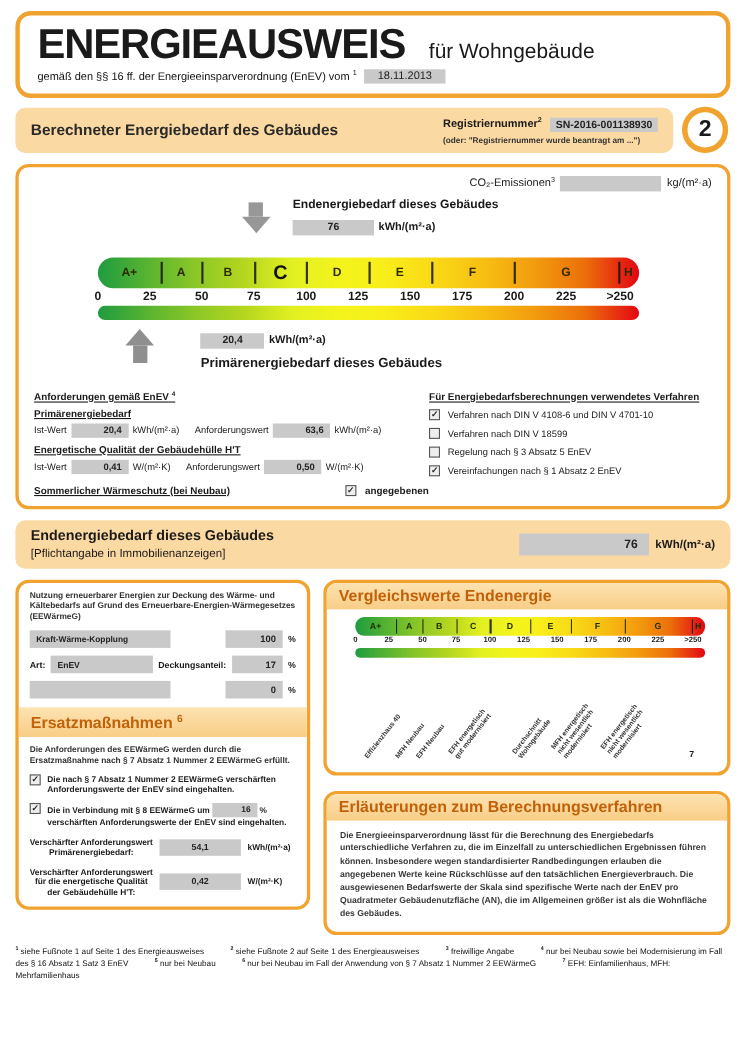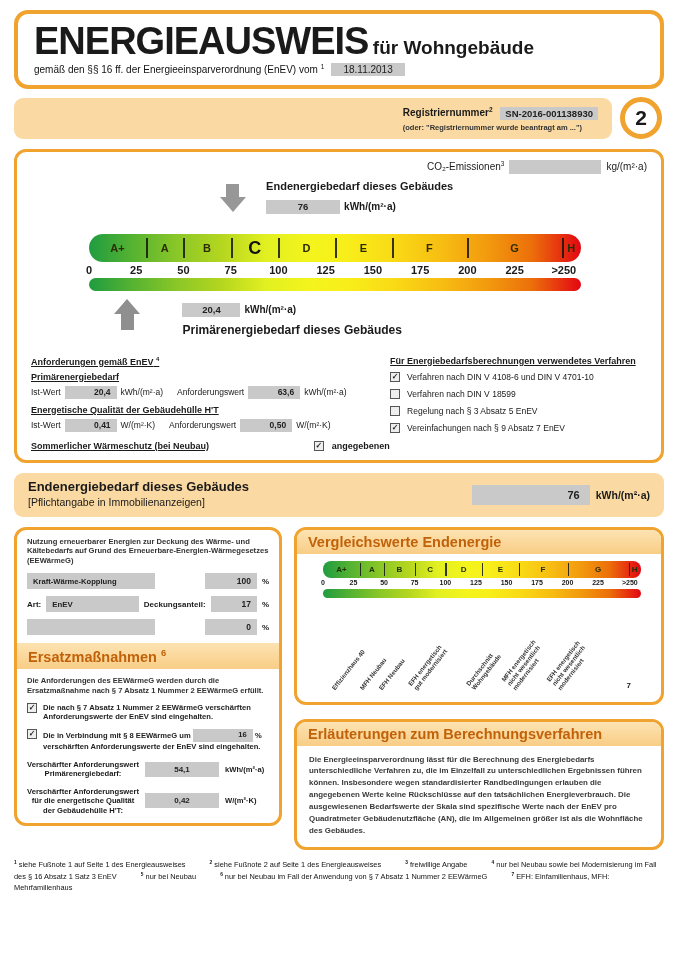--- a/index.html
+++ b/index.html
@@ -19,21 +19,21 @@
           font-weight:bold; color:#222; padding:1px 6px; min-height:13px; }
   .chipL { justify-content:flex-start; }
   .uh { font-weight:bold; text-decoration:underline; }
   .cb { width:10px; height:10px; border:1.3px solid #555; background:#eee; display:inline-flex;
         align-items:center; justify-content:center; font-size:8px; font-weight:bold; color:#222; flex:0 0 auto; }
   sup { font-size:65%; }
 
   
   .hdr { padding:8px 16px 9px; margin-bottom:9px; }
   .hdr .t1 { font-size:38px; font-weight:bold; letter-spacing:-1px; line-height:1.0; display:inline; }
-  .hdr .t2 { font-size:19px; font-weight:bold; margin-left:0; }
+  .hdr .t2 { font-size:19px; font-weight:normal; margin-left:17px; }
   .hdr .law { font-size:10px; margin-top:3px; color:#111; }
   .hdr .law .chip { font-weight:normal; min-width:74px; justify-content:center; margin-left:4px; font-size:10px;}
 
   
   .pbwrap { position:relative; margin-bottom:10px; padding-right:52px; }
   .pband { background:#fbd9a2; border-radius:9px; padding:8px 14px 7px; display:flex; align-items:flex-start; }
   .pband .ti { font-size:14px; font-weight:bold; color:#2a2a2a; padding-top:4px; }
   .pband .reg { margin-left:auto; text-align:left; }
   .reg .r1 { font-size:10px; font-weight:bold; }
   .reg .r1 .chip { font-size:9.5px; margin-left:5px; padding:1px 5px; }
@@ -95,21 +95,21 @@
   .eeband .val .chip { width:118px; height:20px; font-size:11px; padding-right:10px; }
 
   
   .bgrid { display:grid; grid-template-columns:268px 1fr; column-gap:12px; align-items:start; }
   .innerpad { padding:7px 10px 8px; }
   .smallb { font-size:7.6px; font-weight:bold; color:#333; line-height:1.3; }
   .eerow { display:flex; align-items:center; gap:5px; margin-top:7px; font-size:8px; font-weight:bold;text-align:right; }
   .eerow .fld { width:128px; height:16px; font-size:7.6px; }
   .eerow .shr { width:52px; height:16px; font-size:8.5px; margin-left:auto; }
   .ck2 { display:flex; align-items:flex-start; gap:6px; margin-top:7px; font-size:7.6px; font-weight:bold; color:#222; line-height:1.25; }
-  .ck2 .chip { width:60px; height:11px; font-size:7.6px; display:inline-flex; }
+  .ck2 .chip { width:41px; height:11px; font-size:7.6px; display:inline-flex; }
   .reqrow { display:flex; align-items:center; gap:6px; margin-top:9px; font-size:7.6px; font-weight:bold; }
   .reqrow .lab { width:112px; line-height:1.2;text-align:center; }
   .reqrow .chip { width:74px; height:15px; font-size:8px; justify-content:center; }
 
   
   .vbody { padding:7px 12px 4px; }
   .mscale { position:relative; width:318px; margin-left:14px; }
   .mband { position:relative; height:17px; border-radius:8px; }
   .mband .cls { position:absolute; top:50%; transform:translate(-50%,-50%); font-weight:bold; font-size:8px; color:#203000; }
   .mband .sep { position:absolute; top:2px; bottom:2px; width:1.4px; background:rgba(20,20,20,.85); }
@@ -139,20 +139,21 @@
   </div>
   <div class="law">
     <span>gemäß den §§ 16 ff. der Energieeinsparverordnung (EnEV) vom</span>
     <sup>1</sup>
     <span class="chip">18.11.2013</span>
   </div>
 </div>
 
 <div class="pbwrap">
   <div class="pband">
+    <span class="ti">Berechneter Energiebedarf des Gebäudes</span>
     <div class="reg">
       <div class="r1">
         <span>Registriernummer</span><sup>2</sup>
         <span class="chip chipL">SN-2016-001138930</span>
       </div>
       <div class="r2">(oder: "Registriernummer wurde beantragt am ...")</div>
     </div>
   </div>
   <div class="pagenum">2</div>
 </div>
@@ -259,21 +260,21 @@
         <div class="ckrow">
           <span class="cb"></span>
           <span>Verfahren nach DIN V 18599</span>
         </div>
         <div class="ckrow">
           <span class="cb"></span>
           <span>Regelung nach § 3 Absatz 5 EnEV</span>
         </div>
         <div class="ckrow">
           <span class="cb">✓</span>
-          <span>Vereinfachungen nach § 9 Absatz 7 EnEV</span>
+          <span>Vereinfachungen nach § 1 Absatz 2 EnEV</span>
         </div>
       </div>
     </div>
 
     <div class="sommerrow">
       <span class="uh">Sommerlicher Wärmeschutz (bei Neubau)</span>
       <span class="gap"></span>
       <span class="cb">✓</span>
       <span class="et">angegebenen</span>
     </div>

